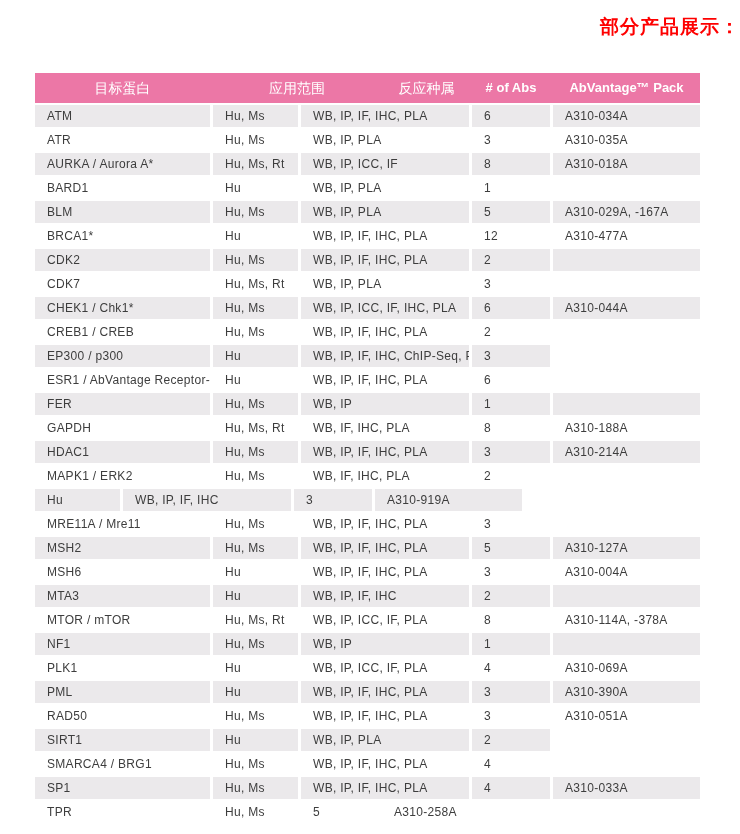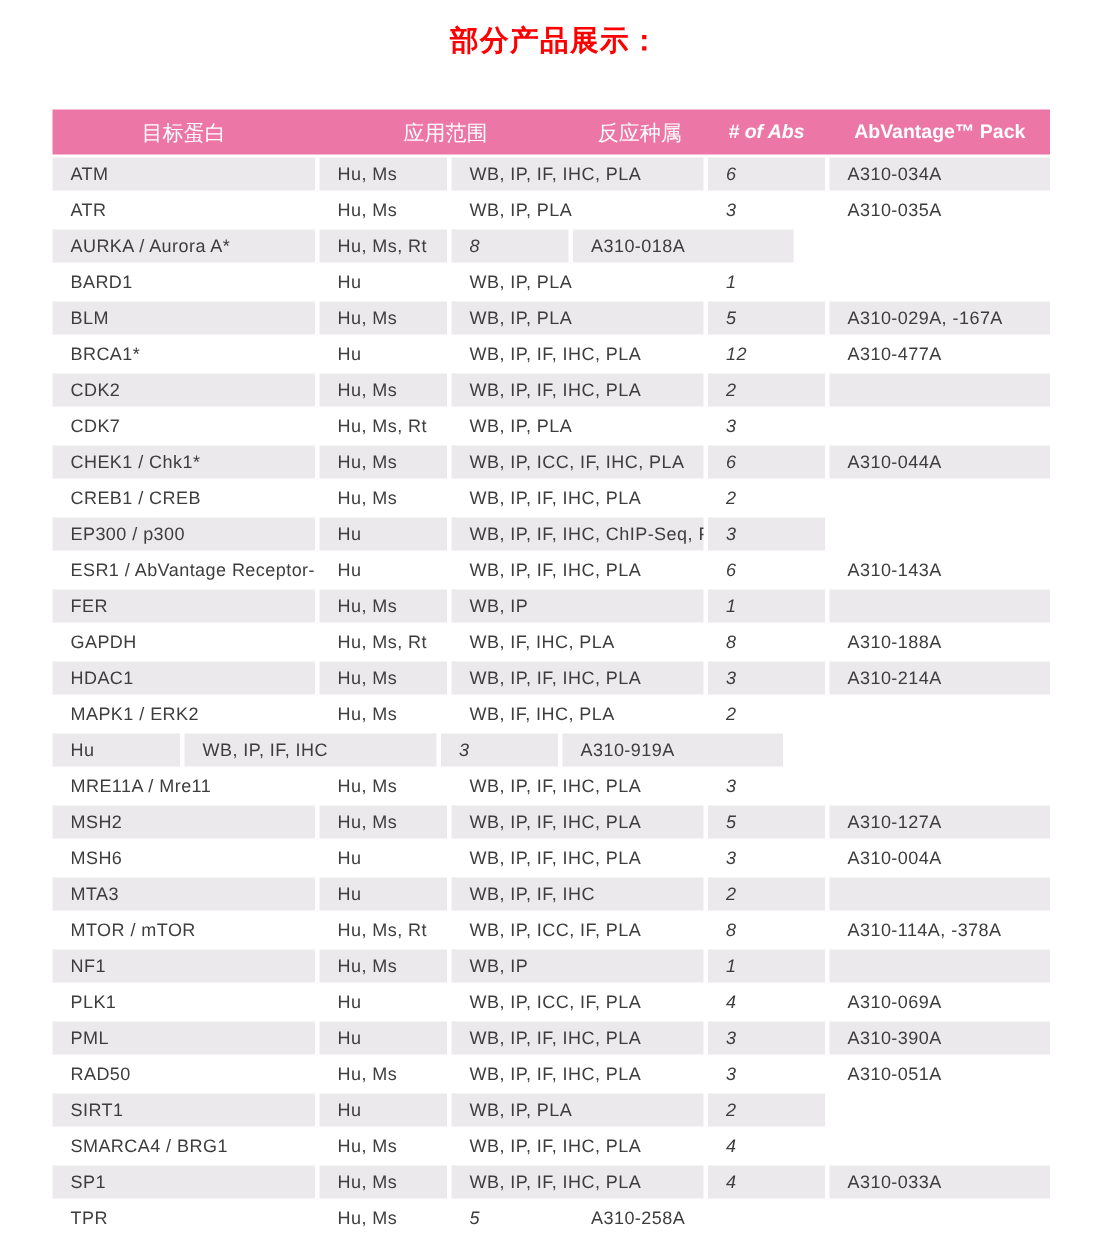--- a/index.html
+++ b/index.html
@@ -11,21 +11,21 @@
   }
   *{box-sizing:border-box;margin:0;padding:0;}
   html,body{background:#ffffff;}
   body{
     width:740px;height:834px;
     font-family:"Liberation Sans","DejaVu Sans",sans-serif;
     overflow:hidden;
   }
   .page-title{
     margin-top:14px;
-    text-align:center;
+    text-align:right;
     font-size:19px;
     font-weight:bold;
     color:var(--title-color);
     letter-spacing:1px;
   }
   .product-table{
     position:absolute;
     left:35px;top:73px;
     width:665px;
   }
@@ -58,21 +58,21 @@
     color:var(--body-text);
     letter-spacing:0.3px;
     white-space:nowrap;
     overflow:hidden;
     background:transparent;
   }
   .trow.alt .cell{background:var(--alt-bg);}
   .col-0{width:175px;flex:0 0 175px;}
   .col-1{width:85px;flex:0 0 85px;}
   .col-2{width:168px;flex:0 0 168px;}
-  .col-3{width:78px;flex:0 0 78px;font-style:italic;}
+  .col-3{width:78px;flex:0 0 78px;}
   .col-4{width:147px;flex:0 0 147px;}
 </style>
 </head>
 <body>
 
 <h1 class="page-title">部分产品展示：</h1>
 
 <div class="product-table">
   <div class="thead" id="thead">
       <div class="hcell col-0 cn">目标蛋白</div>
@@ -92,20 +92,21 @@
       <div class="trow">
         <div class="cell col-0">ATR</div>
         <div class="cell col-1">Hu, Ms</div>
         <div class="cell col-2">WB, IP, PLA</div>
         <div class="cell col-3">3</div>
         <div class="cell col-4">A310-035A</div>
       </div>
       <div class="trow alt">
         <div class="cell col-0">AURKA / Aurora A*</div>
         <div class="cell col-1">Hu, Ms, Rt</div>
+        <div class="cell col-2">WB, IP, ICC, IF</div>
         <div class="cell col-3">8</div>
         <div class="cell col-4">A310-018A</div>
       </div>
       <div class="trow">
         <div class="cell col-0">BARD1</div>
         <div class="cell col-1">Hu</div>
         <div class="cell col-2">WB, IP, PLA</div>
         <div class="cell col-3">1</div>
         <div class="cell col-4"></div>
       </div>
@@ -155,21 +156,20 @@
         <div class="cell col-0">EP300 / p300</div>
         <div class="cell col-1">Hu</div>
         <div class="cell col-2">WB, IP, IF, IHC, ChIP-Seq, PLA</div>
         <div class="cell col-3">3</div>
       </div>
       <div class="trow">
         <div class="cell col-0">ESR1 / AbVantage Receptor-a*</div>
         <div class="cell col-1">Hu</div>
         <div class="cell col-2">WB, IP, IF, IHC, PLA</div>
         <div class="cell col-3">6</div>
-        <div class="cell col-4">A310-143A</div>
       </div>
       <div class="trow alt">
         <div class="cell col-0">FER</div>
         <div class="cell col-1">Hu, Ms</div>
         <div class="cell col-2">WB, IP</div>
         <div class="cell col-3">1</div>
         <div class="cell col-4"></div>
       </div>
       <div class="trow">
         <div class="cell col-0">GAPDH</div>

